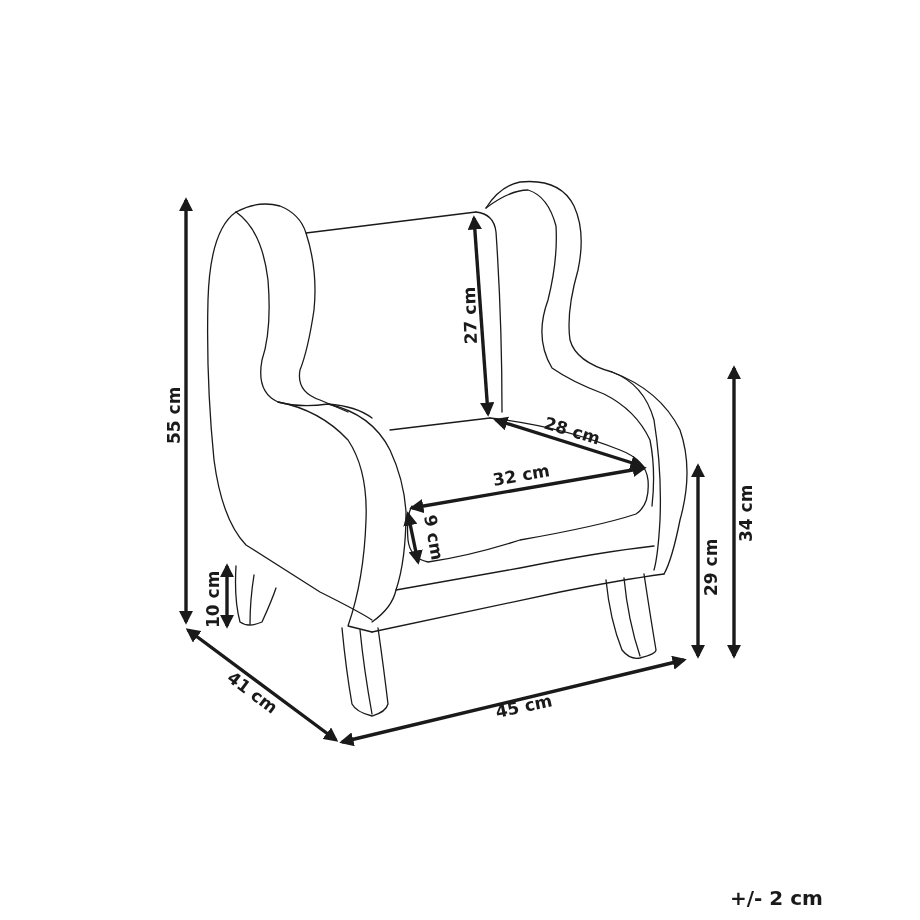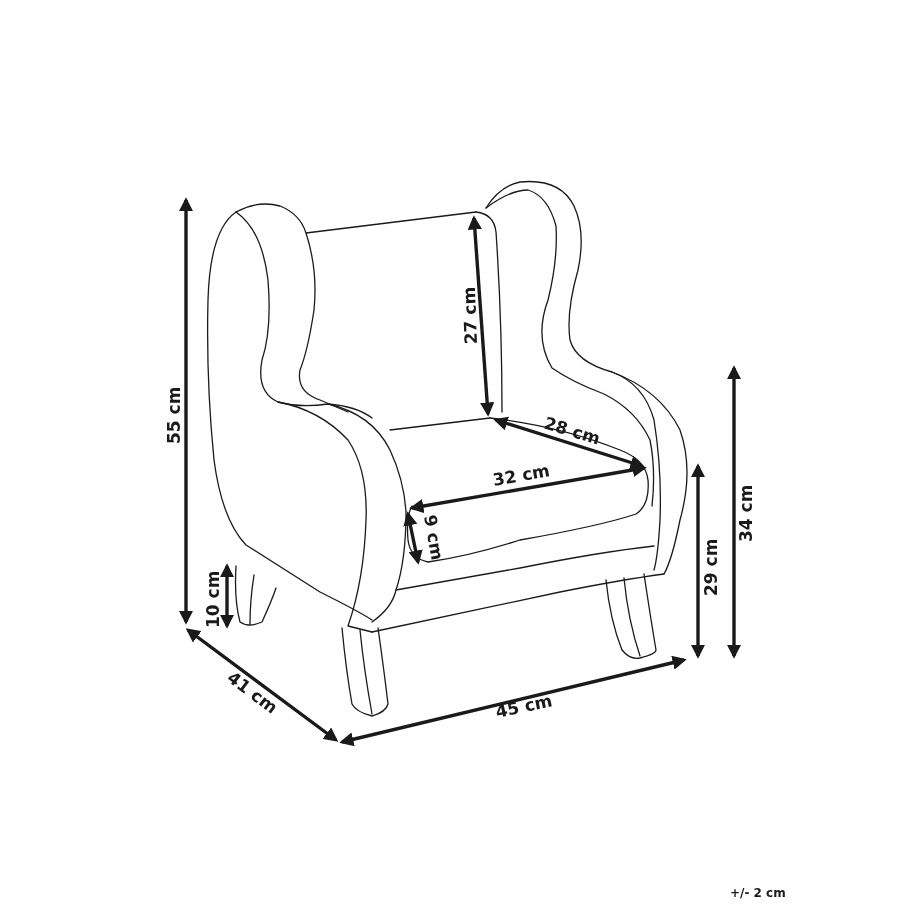--- a/index.html
+++ b/index.html
@@ -2,21 +2,21 @@
 <html><head>
   <meta charset="utf-8">
   <style>
     html, body { margin: 0; padding: 0; background: #ffffff; }
     body { width: 920px; height: 920px; position: relative; overflow: hidden;
            font-family: "DejaVu Sans", "Liberation Sans", sans-serif; }
     #canvas { position: absolute; left: 0; top: 0; width: 920px; height: 920px; }
     .outline { fill: none; stroke: #1a1a1a; stroke-width: 1.3; stroke-linejoin: round; stroke-linecap: round; }
     .dim { stroke: #1a1a1a; stroke-width: 3.4; fill: none; }
     .dimtxt { font-family: "DejaVu Sans", sans-serif; font-weight: bold; font-size: 17px; fill: #1a1a1a; }
-    .tol { position: absolute; left: 730px; top: 886px; font-weight: bold; font-size: 12px; color: #1a1a1a;
+    .tol { position: absolute; left: 730px; top: 886px; font-weight: bold; font-size: 20px; color: #1a1a1a;
            font-family: "DejaVu Sans", sans-serif; }
   </style>
 </head>
 <body>
 
 <svg id="canvas" viewBox="0 0 920 920" xmlns="http://www.w3.org/2000/svg">
   <defs>
     <marker id="ah" viewBox="0 0 10 10" refX="8" refY="5" markerWidth="4.2" markerHeight="4.2" orient="auto-start-reverse">
       <path d="M0,0 L10,5 L0,10 z" fill="#1a1a1a"></path>
     </marker>

